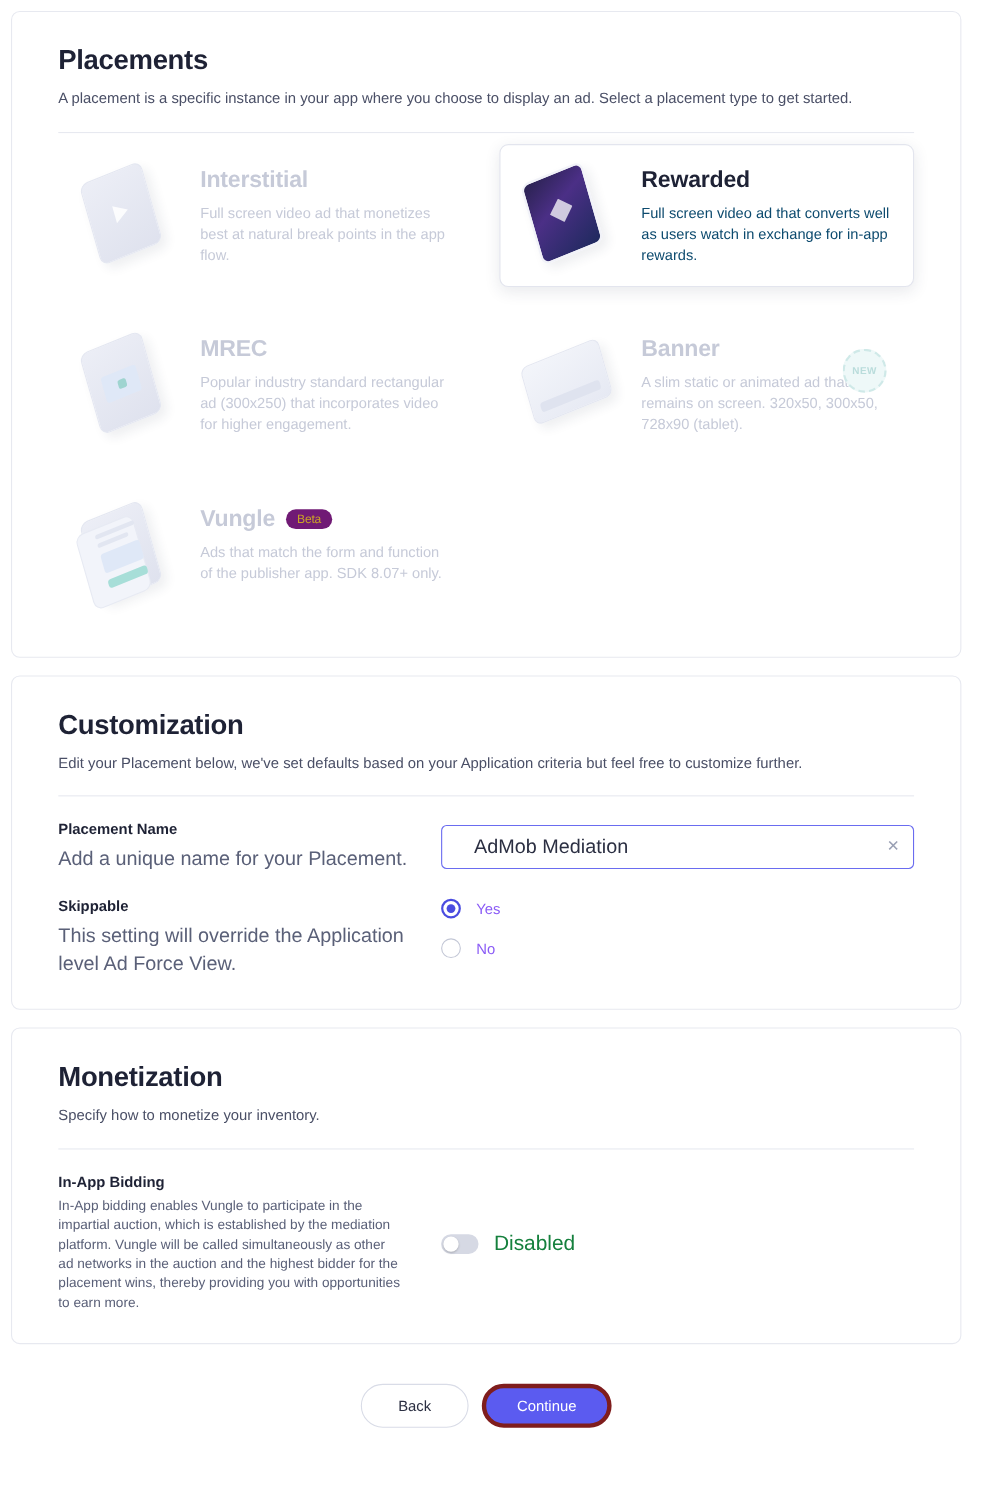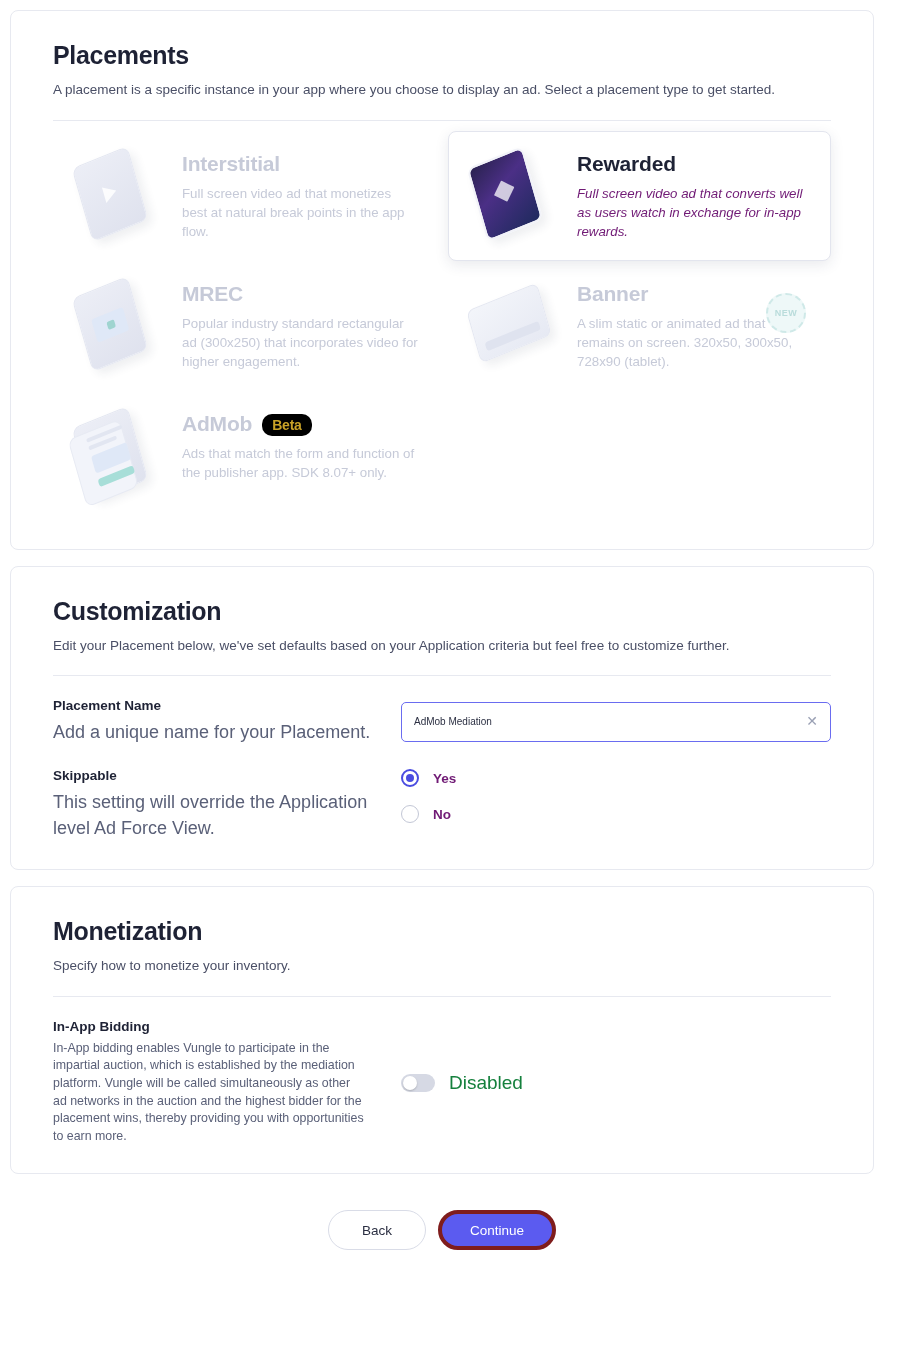--- a/index.html
+++ b/index.html
@@ -42,20 +42,21 @@
     margin: 20px 0 10px 0;
   }
 
   
   .placement-grid {
     display: grid;
     grid-template-columns: 1fr 1fr;
     column-gap: 12px;
     row-gap: 0px;
     margin-top: 8px;
+    gap: 24px;
   }
   .placement {
     display: flex;
     align-items: flex-start;
     padding: 18px 16px 18px 14px;
     border-radius: 8px;
     border: 1px solid transparent;
     position: relative;
     min-height: 130px;
   }
@@ -80,32 +81,32 @@
     color: #c6cad8;
   }
   .placement.selected .ptitle { color: #1e2235; }
   .placement .pdesc {
     font-size: 13.3px;
     line-height: 1.45;
     color: #c6cad8;
     margin: 0;
     max-width: 250px;
   }
-  .placement.selected .pdesc { color: #701a75; font-style: italic; }
+  .placement.selected .pdesc { color: #0c4a6e; }
 
   .badge-beta {
     display: inline-block;
-    background: #000000;
+    background: #701a75;
     color: #c9a227;
-    font-size: 14px;
+    font-size: 11px;
     border-radius: 10px;
     padding: 3px 10px;
     vertical-align: middle;
     margin-left: 10px;
-    font-weight: bold;
+    font-weight: normal;
   }
   .badge-new {
     position: absolute;
     right: 24px;
     top: 31px;
     width: 40px; height: 40px;
     border-radius: 50%;
     background: #eef8f8;
     border: 2px dashed #cfe9e8;
     color: #b9dcdb;
@@ -235,22 +236,22 @@
   }
   .text-input {
     position: relative;
     width: 464px;
   }
   .text-input input {
     width: 100%;
     height: 40px;
     border: 1px solid #6a6cf0;
     border-radius: 5px;
-    padding: 0 34px 0 12px;
-    font-size: 10px;
+    padding: 0 34px 0 29px;
+    font-size: 18px;
     font-family: "Liberation Sans", sans-serif;
     color: #2b2f42;
     outline: none;
     background: #fff;
   }
   .clear-x {
     position: absolute;
     right: 12px; top: 12px;
     width: 14px; height: 14px;
     color: #9aa0b4;
@@ -277,21 +278,21 @@
     border: 2px solid #4a4ce0;
   }
   .radio.on:after {
     content: "";
     position: absolute;
     left: 3px; top: 3px;
     width: 8px; height: 8px;
     border-radius: 50%;
     background: #4a4ce0;
   }
-  .radio-label { font-size: 13.5px; color: #701a75; font-weight: bold; }
+  .radio-label { font-size: 13.5px; color: #8b5cf6; }
 
   
   .toggle-row {
     display: flex;
     align-items: center;
     padding-top: 2px;
   }
   .toggle {
     width: 34px; height: 18px;
     background: #d6d9e4;
@@ -414,21 +415,21 @@
             <div class="phone native-shape">
               <div class="stack"></div>
               <div class="line l1"></div>
               <div class="line l2"></div>
               <div class="imgbox"></div>
               <div class="cta"></div>
             </div>
           </div>
           <div class="ptext">
             <div class="ptitle">
-              <span>AdMob</span><span class="badge-beta">Beta</span>
+              <span>Vungle</span><span class="badge-beta">Beta</span>
             </div>
             <p class="pdesc">Ads that match the form and function of the publisher app. SDK 8.07+ only.</p>
           </div>
         </div>
 
       </div>
     </div>
   </section>
 
   <section class="card">

